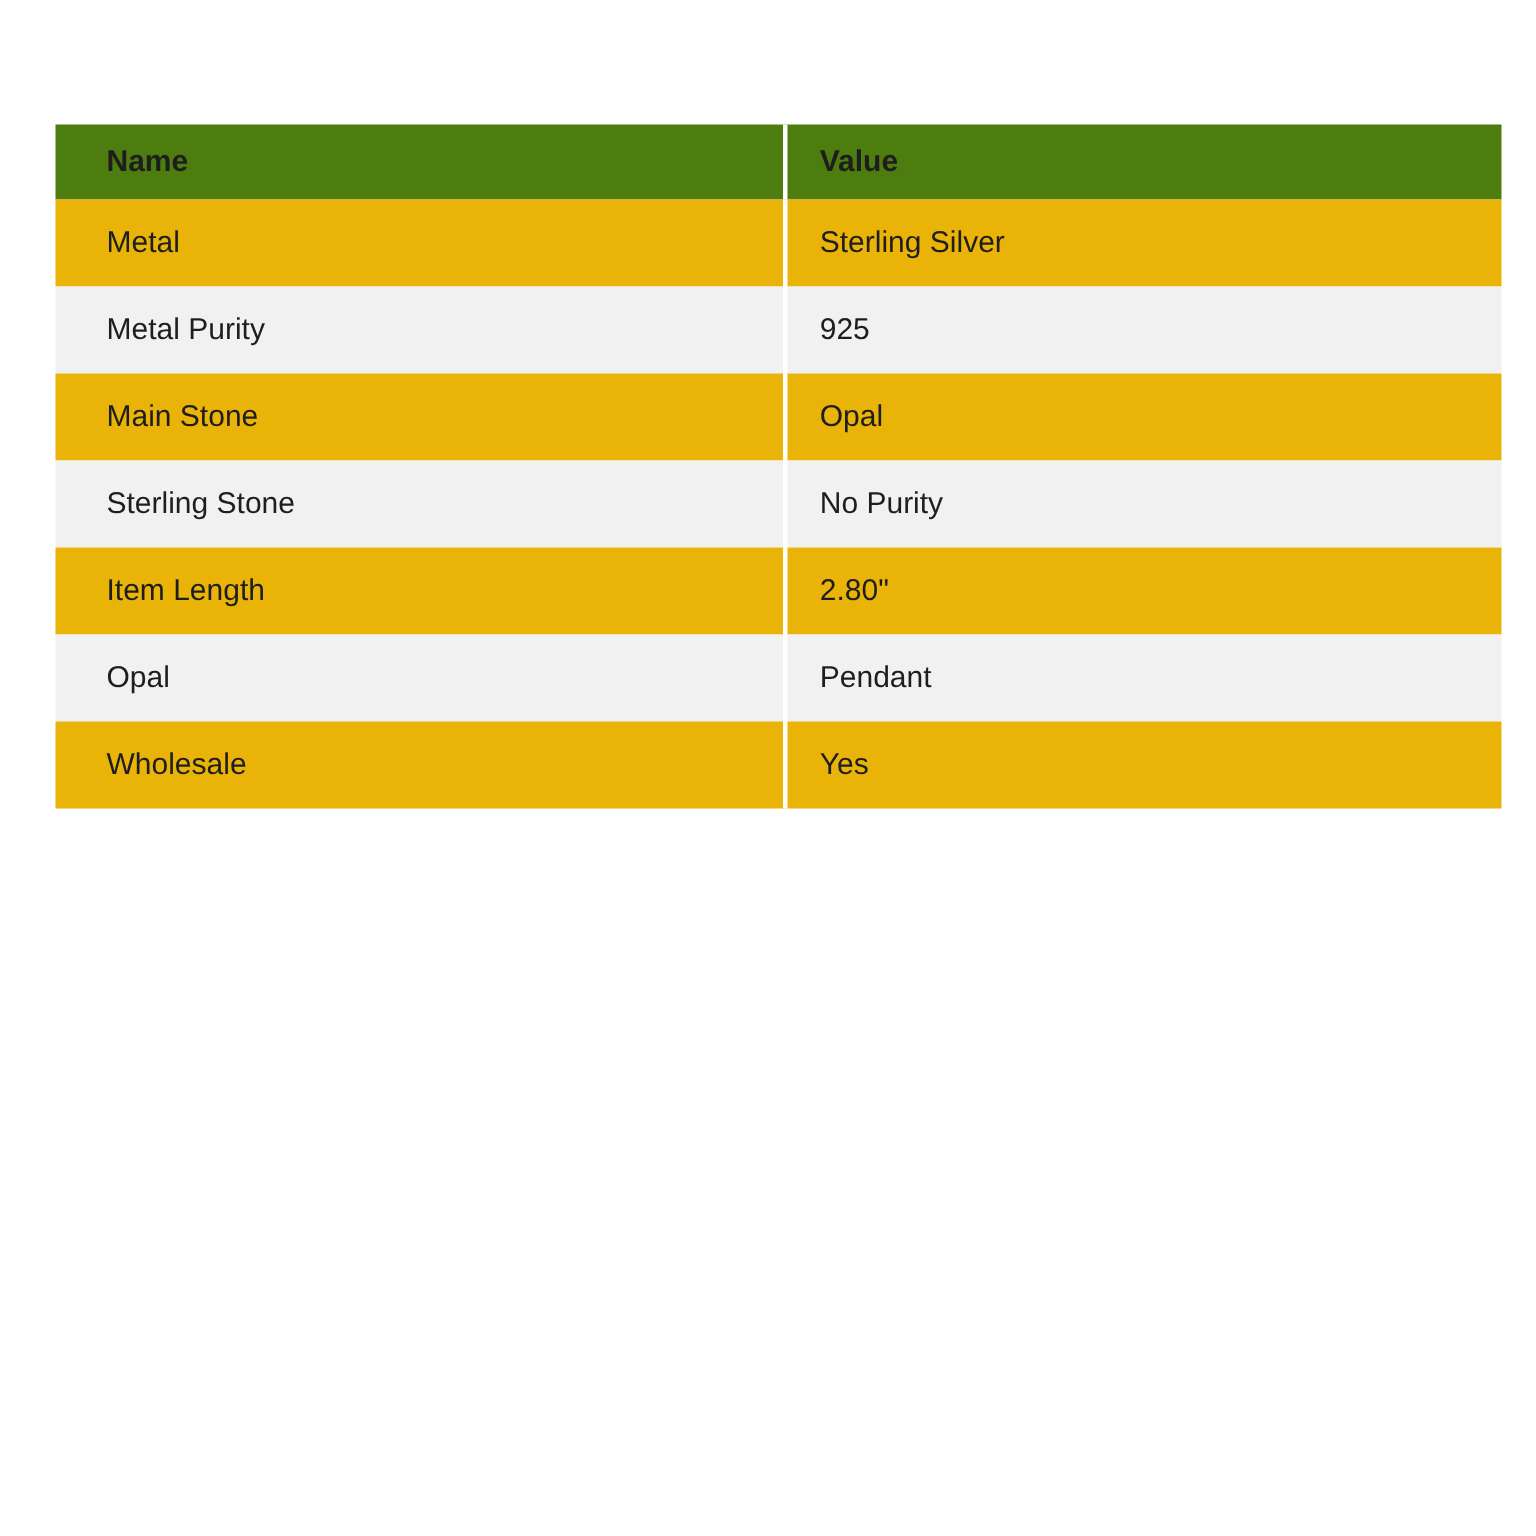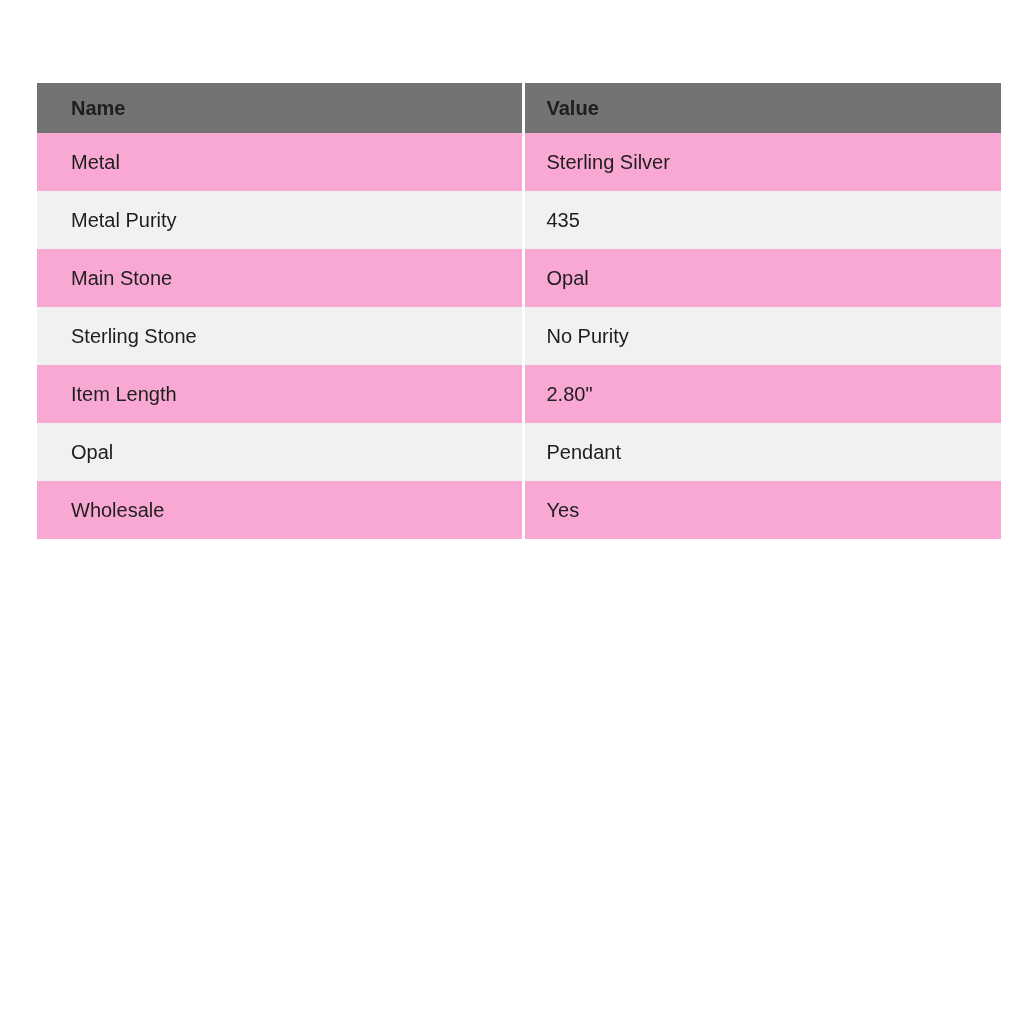--- a/index.html
+++ b/index.html
@@ -23,35 +23,35 @@
     top: 83px;
     width: 964px;
     border-collapse: collapse;
     table-layout: fixed;
     color: #1e1e1e;
   }
   col.col-name  { width: 486px; }
   col.col-value { width: 478px; }
   table.spec-table th {
     height: 50px;
-    background: #737373;
+    background: #4d7c0f;
     font-size: 20px;
     font-weight: 600;
     text-align: left;
     vertical-align: middle;
     padding: 0;
   }
   table.spec-table td {
     height: 58px;
     font-size: 20px;
     font-weight: 400;
     text-align: left;
     vertical-align: middle;
     padding: 0;
-    background: #f9a8d4;
+    background: #eab308;
   }
   table.spec-table th:first-child,
   table.spec-table td:first-child {
     border-right: 3px solid #ffffff;
     padding-left: 34px;
   }
   table.spec-table th:last-child,
   table.spec-table td:last-child {
     padding-left: 22px;
   }
@@ -74,21 +74,21 @@
         <th>Value</th>
       </tr>
     </thead>
     <tbody id="spec-tbody">
         <tr>
           <td>Metal</td>
           <td>Sterling Silver</td>
         </tr>
         <tr>
           <td>Metal Purity</td>
-          <td>435</td>
+          <td>925</td>
         </tr>
         <tr>
           <td>Main Stone</td>
           <td>Opal</td>
         </tr>
         <tr>
           <td>Sterling Stone</td>
           <td>No Purity</td>
         </tr>
         <tr>

